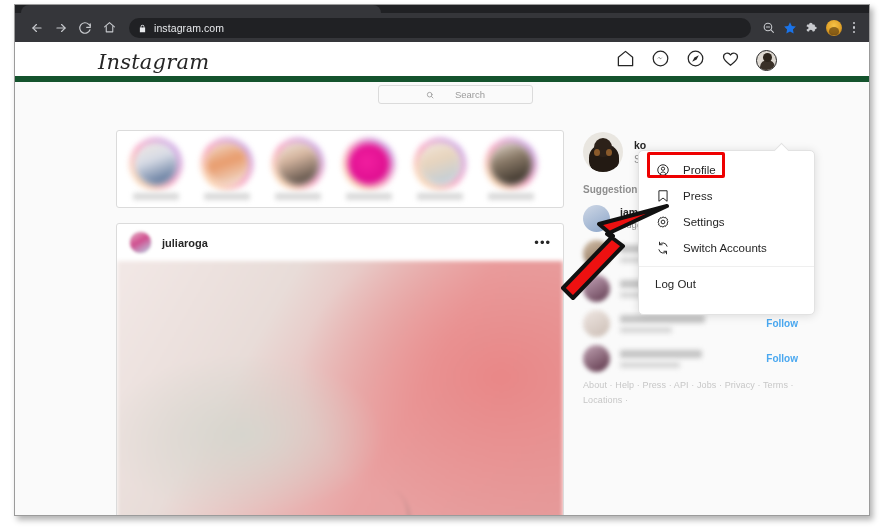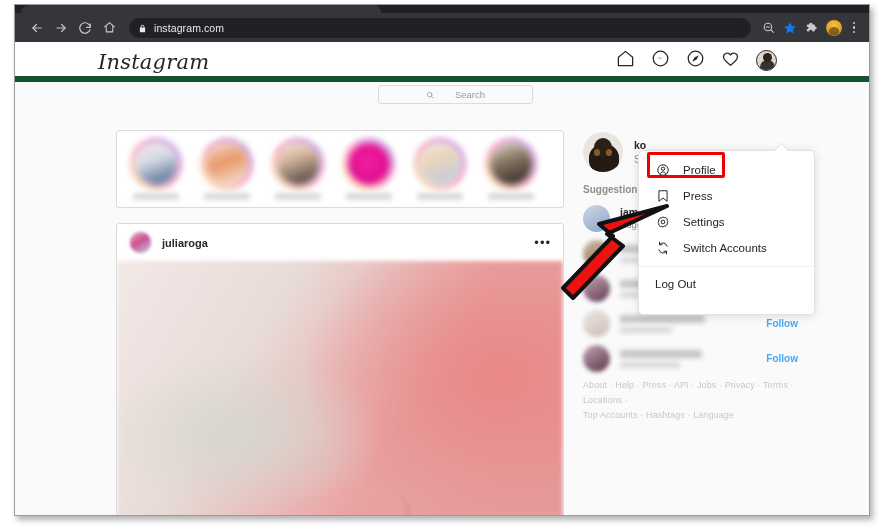--- a/index.html
+++ b/index.html
@@ -698,21 +698,20 @@
             <div class="sugg-av" style="background:linear-gradient(150deg,#c3a6b6,#5a3246)"></div>
             <div class="sugg-meta">
               <div class="sugg-name" style="width:82px"></div>
               <div class="sugg-sub" style="width:60px"></div>
             </div>
             <div class="follow" style="color:#4aa8f0">Follow</div>
           </div>
 
           <div class="footer">
             <div class="links">About · Help · Press · API · Jobs · Privacy · Terms · Locations ·</div>
-            <div class="links">Top Accounts · Hashtags · Language</div>
           </div>
 
         </div>
 
         <div class="dropdown">
           <div class="caret"></div>
 
           <div class="menu-item">
             <span class="mi-ico">
               <svg width="14" height="14" viewBox="0 0 24 24" fill="none" stroke="#262626" stroke-width="1.7">

